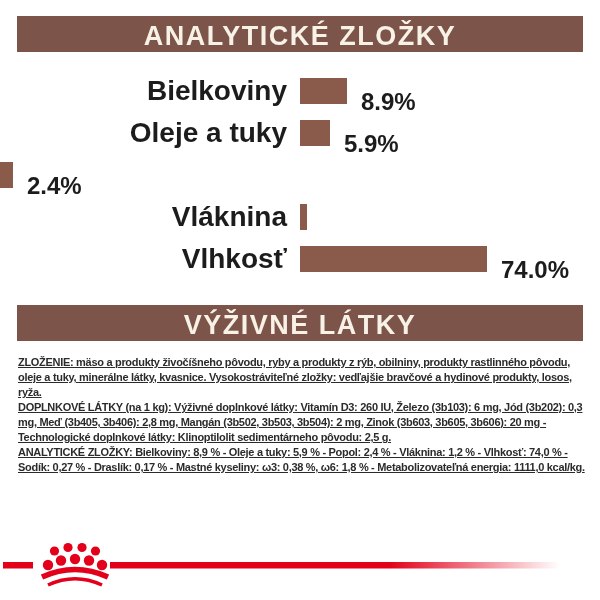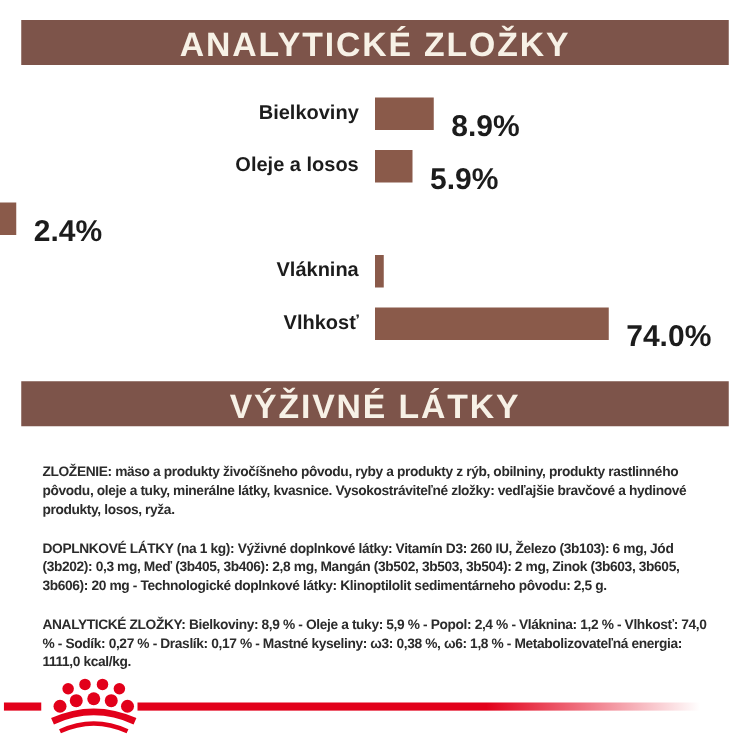--- a/index.html
+++ b/index.html
@@ -5,46 +5,46 @@
   html,body{margin:0;padding:0;background:#ffffff;}
   .canvas{position:relative;width:600px;height:600px;background:#ffffff;overflow:hidden;
           font-family:"Liberation Sans",sans-serif;}
   .section-header{position:absolute;left:17px;width:566px;height:36px;background:#7d544a;
           color:#f7f1e6;display:flex;align-items:flex-end;justify-content:center;
           font-weight:bold;font-size:27px;letter-spacing:1.5px;}
   .header1{top:16px;}
   .header2{top:305px;}
   .chart{position:absolute;top:70px;left:0;width:600px;}
   .chart-row{display:flex;align-items:center;height:42px;}
-  .cat{width:300px;text-align:right;font-size:16px;font-weight:bold;color:#1c1c1c;
+  .cat{width:300px;text-align:right;font-size:28px;font-weight:bold;color:#1c1c1c;
        padding-right:13px;box-sizing:border-box;white-space:nowrap;}
   .bar{height:26px;background:#8a5a4a;flex:0 0 auto;}
   .val{margin-left:14px;font-size:24px;font-weight:bold;color:#1c1c1c;white-space:nowrap;margin-top:22px;}
   .legal{position:absolute;left:18px;top:355px;width:570px;font-size:11px;line-height:15px;
          font-weight:bold;color:#2b2b2b;letter-spacing:-0.3px;}
-  .legal p{margin:16px;}
+  .legal p{margin:0;text-decoration:underline;}
   .logo{position:absolute;left:3px;top:540px;}
 </style>
 </head>
 <body>
 
 <div class="canvas">
 
   <div class="section-header header1">
     <span>ANALYTICKÉ ZLOŽKY</span>
   </div>
 
   <div class="chart">
     <div class="chart-row">
       <span class="cat">Bielkoviny</span>
       <span class="bar" style="width: 47px; background: rgb(138, 90, 74);"></span>
       <span class="val">8.9%</span>
     </div>
     <div class="chart-row">
-      <span class="cat">Oleje a losos</span>
+      <span class="cat">Oleje a tuky</span>
       <span class="bar" style="width: 30px; background: rgb(138, 90, 74);"></span>
       <span class="val">5.9%</span>
     </div>
     <div class="chart-row">
       <span class="bar" style="width: 13px; background: rgb(138, 90, 74);"></span>
       <span class="val">2.4%</span>
     </div>
     <div class="chart-row">
       <span class="cat">Vláknina</span>
       <span class="bar" style="width: 7px; background: rgb(138, 90, 74);"></span>

